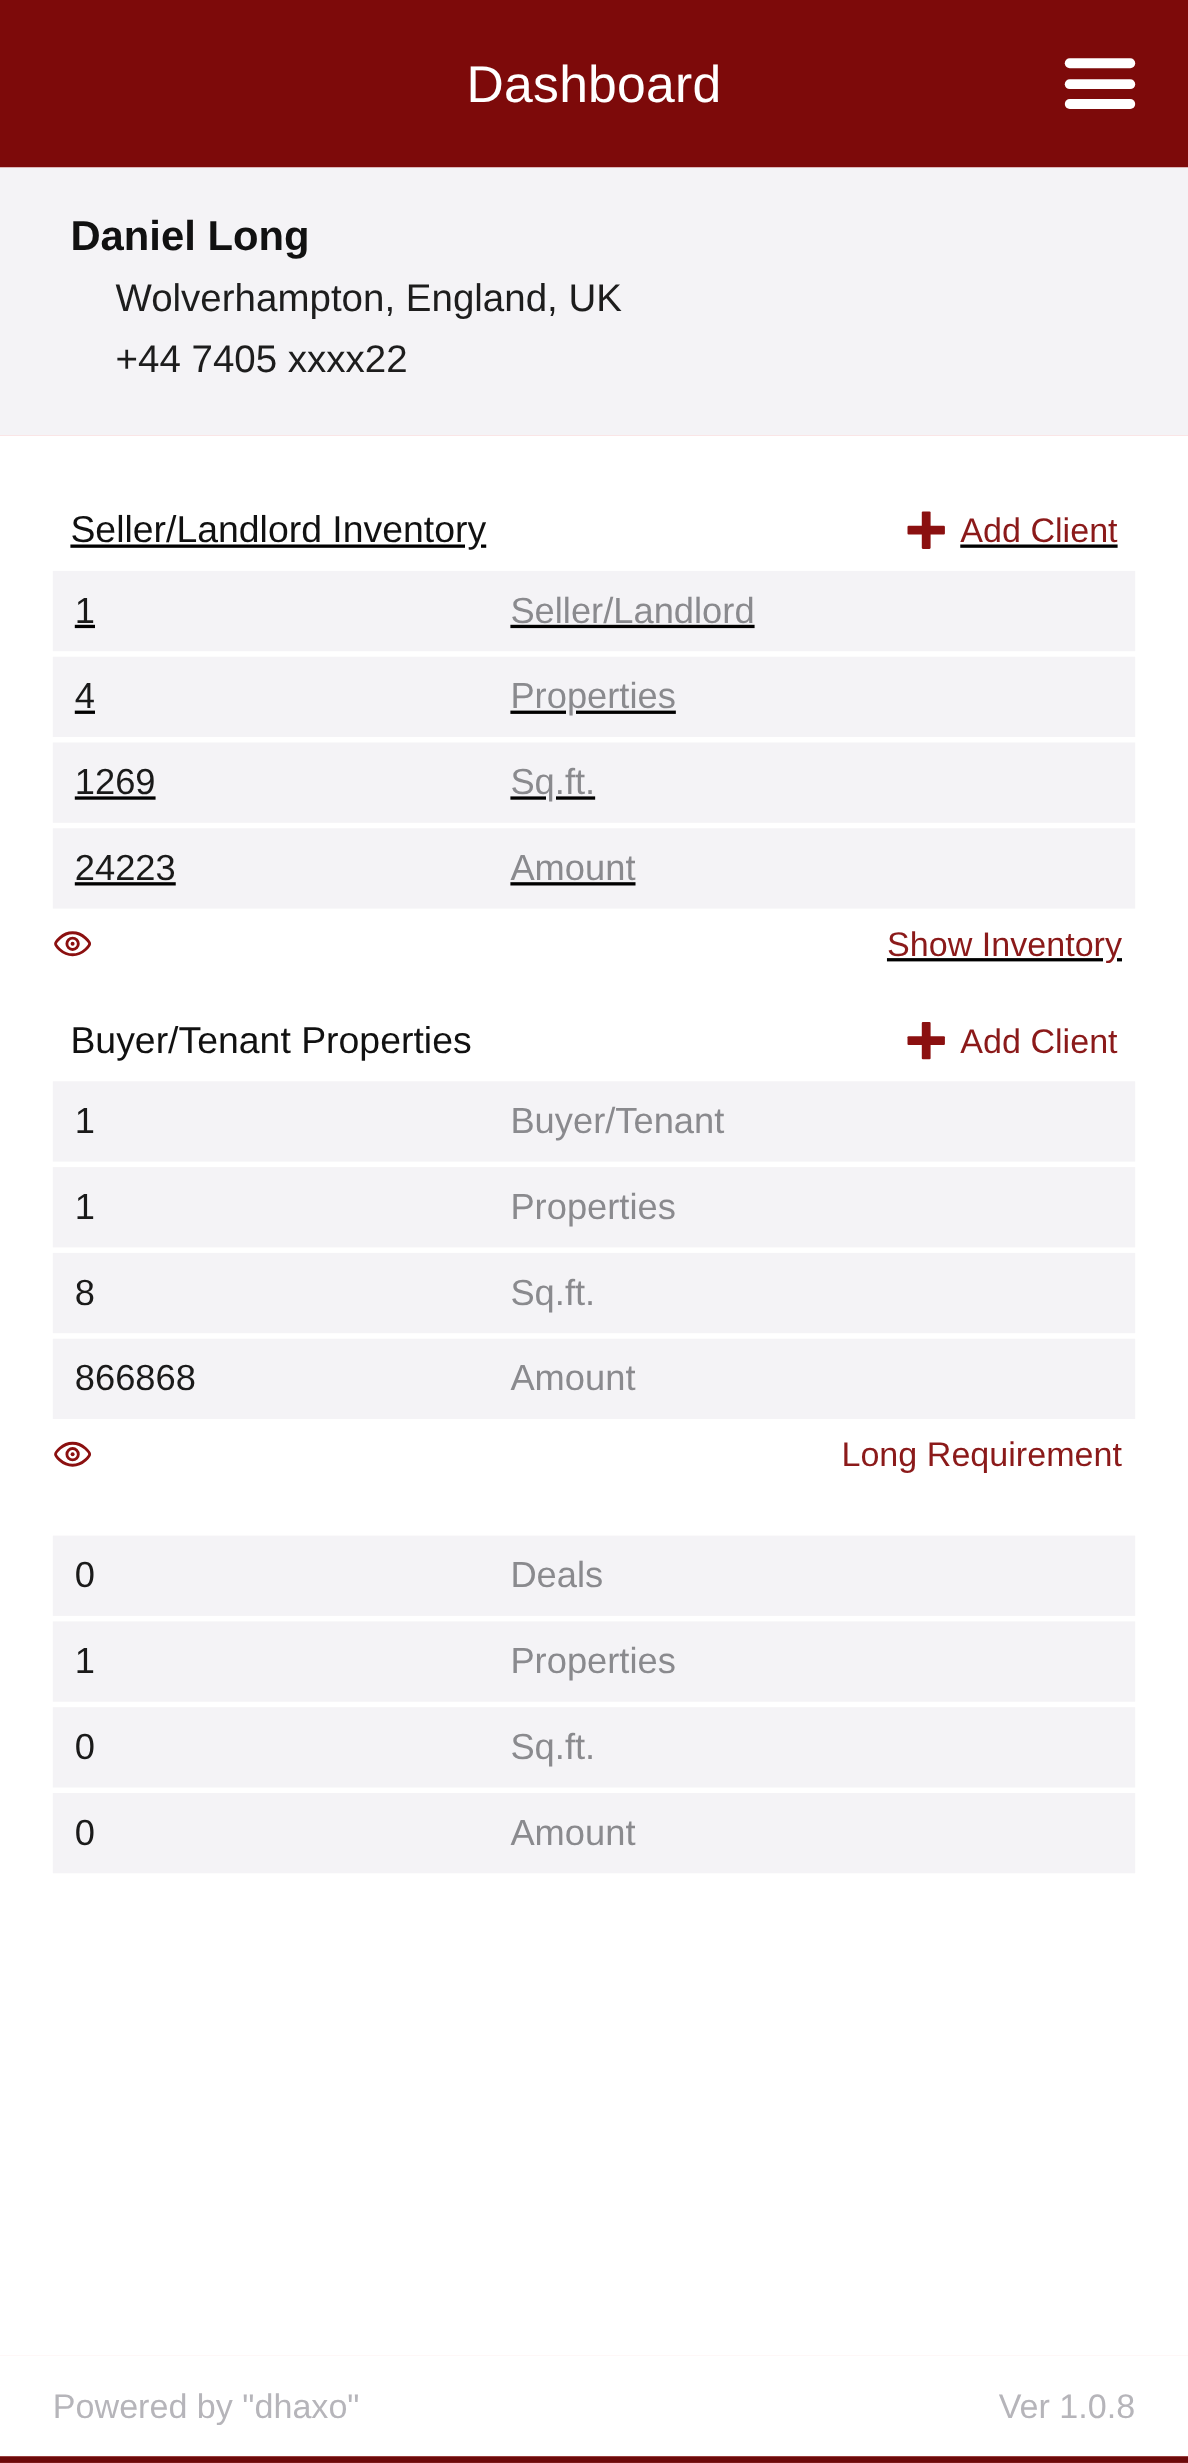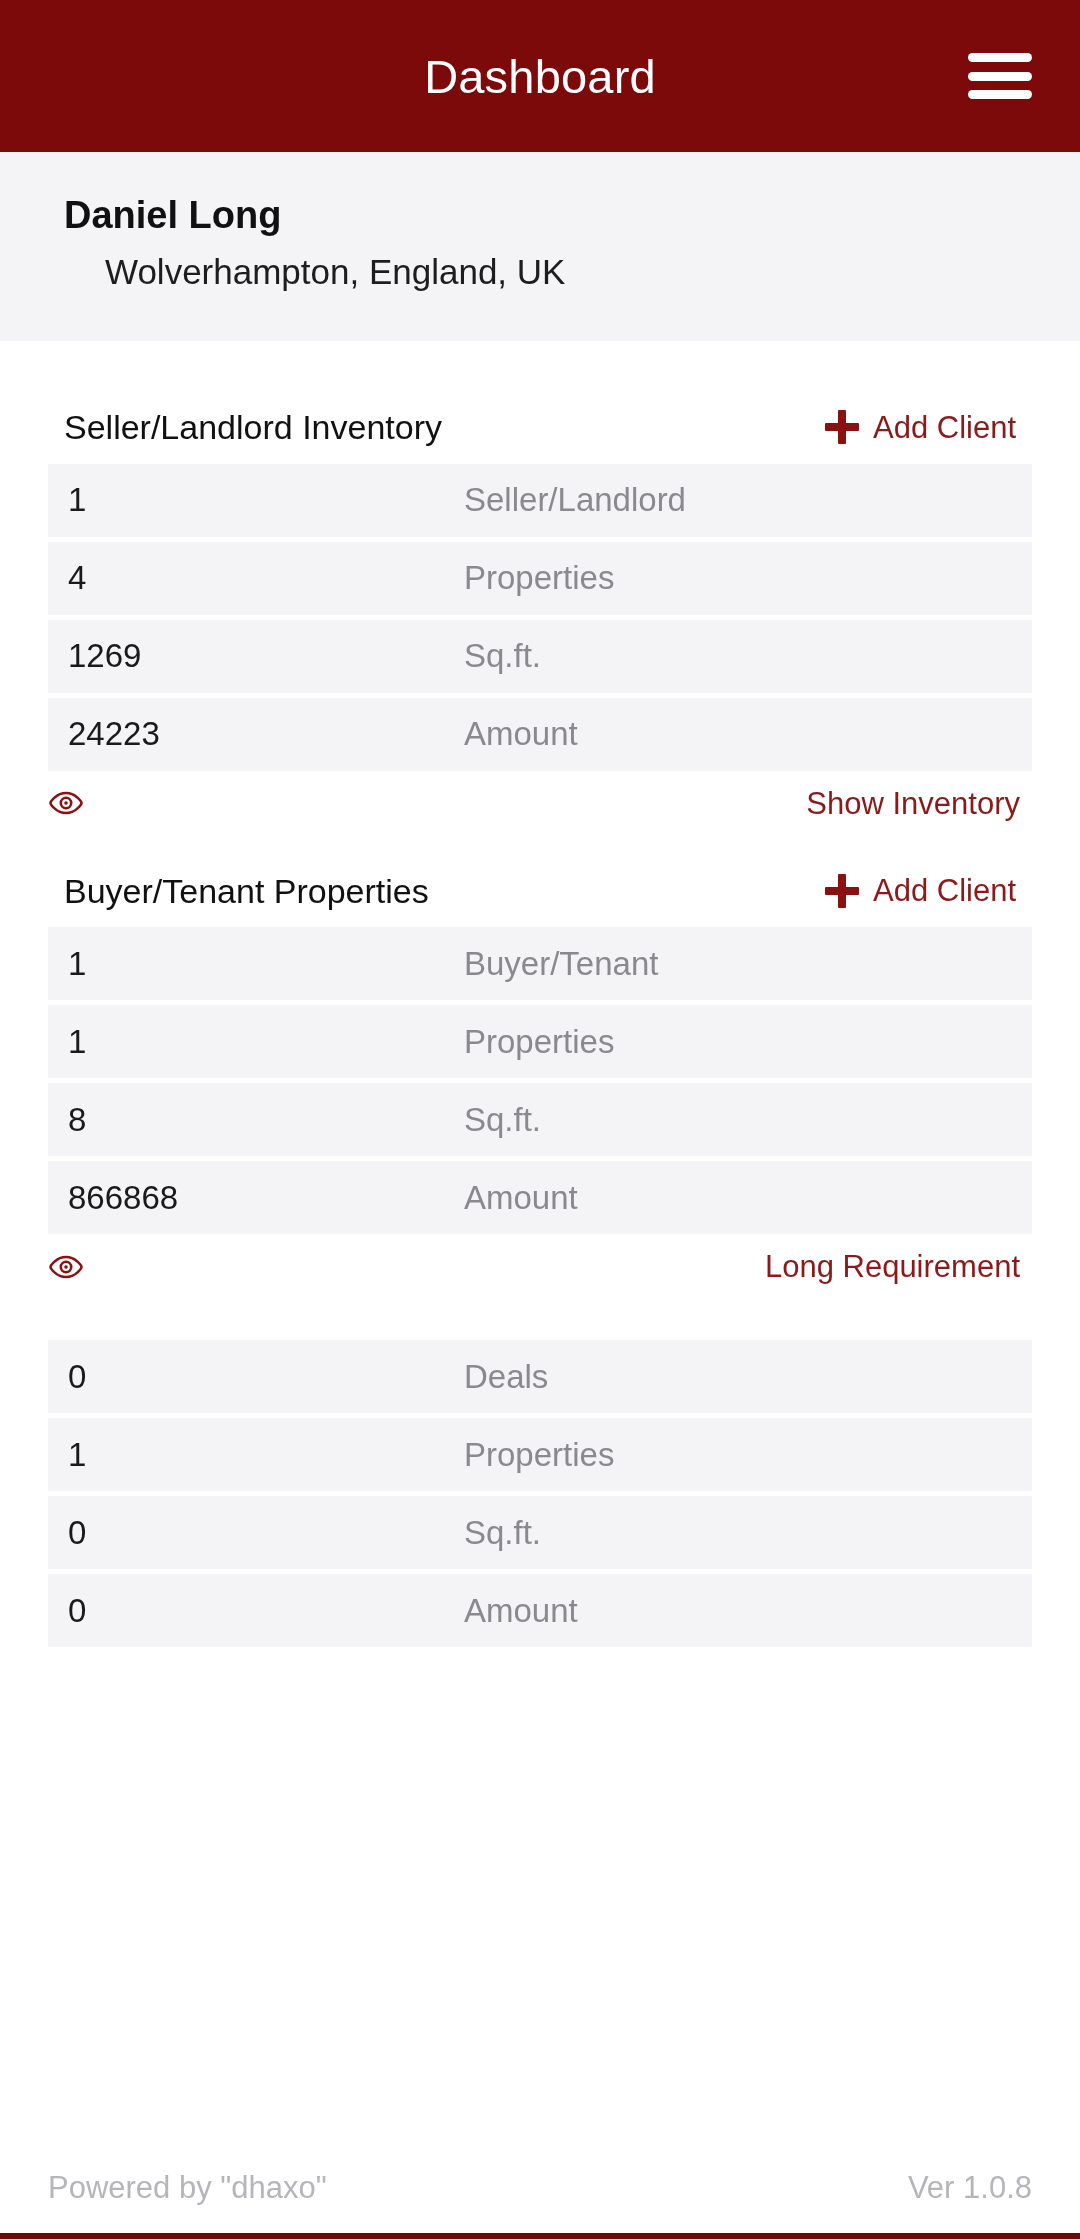--- a/index.html
+++ b/index.html
@@ -84,21 +84,21 @@
   
   .content {
     flex: 1 1 auto;
     background: #ffffff;
     padding: 0 48px;
     display: flex;
     flex-direction: column;
   }
 
   .section { margin-top: 0; }
-  .section.first { padding-top: 66px; }
+  .section.first { padding-top: 66px; text-decoration: underline; }
   .section.second { padding-top: 52px; }
   .section.third { padding-top: 58px; }
 
   .section-head {
     display: flex;
     align-items: center;
     justify-content: space-between;
     padding: 0 16px 0 16px;
     margin-bottom: 16px;
   }
@@ -227,20 +227,21 @@
     <div class="hamburger">
       <span></span>
       <span></span>
       <span></span>
     </div>
   </div>
 
   <div class="profile">
     <div class="profile-name">Daniel Long</div>
     <div class="profile-line">Wolverhampton, England, UK</div>
+    <div class="profile-line">+44 7405 xxxx22</div>
   </div>
 
   <div class="content">
 
     <div class="section first">
       <div class="section-head">
         <div class="section-title">Seller/Landlord Inventory</div>
         <div class="add-client">
           <span class="plus-icon"></span>
           <span class="add-client-label">Add Client</span>

